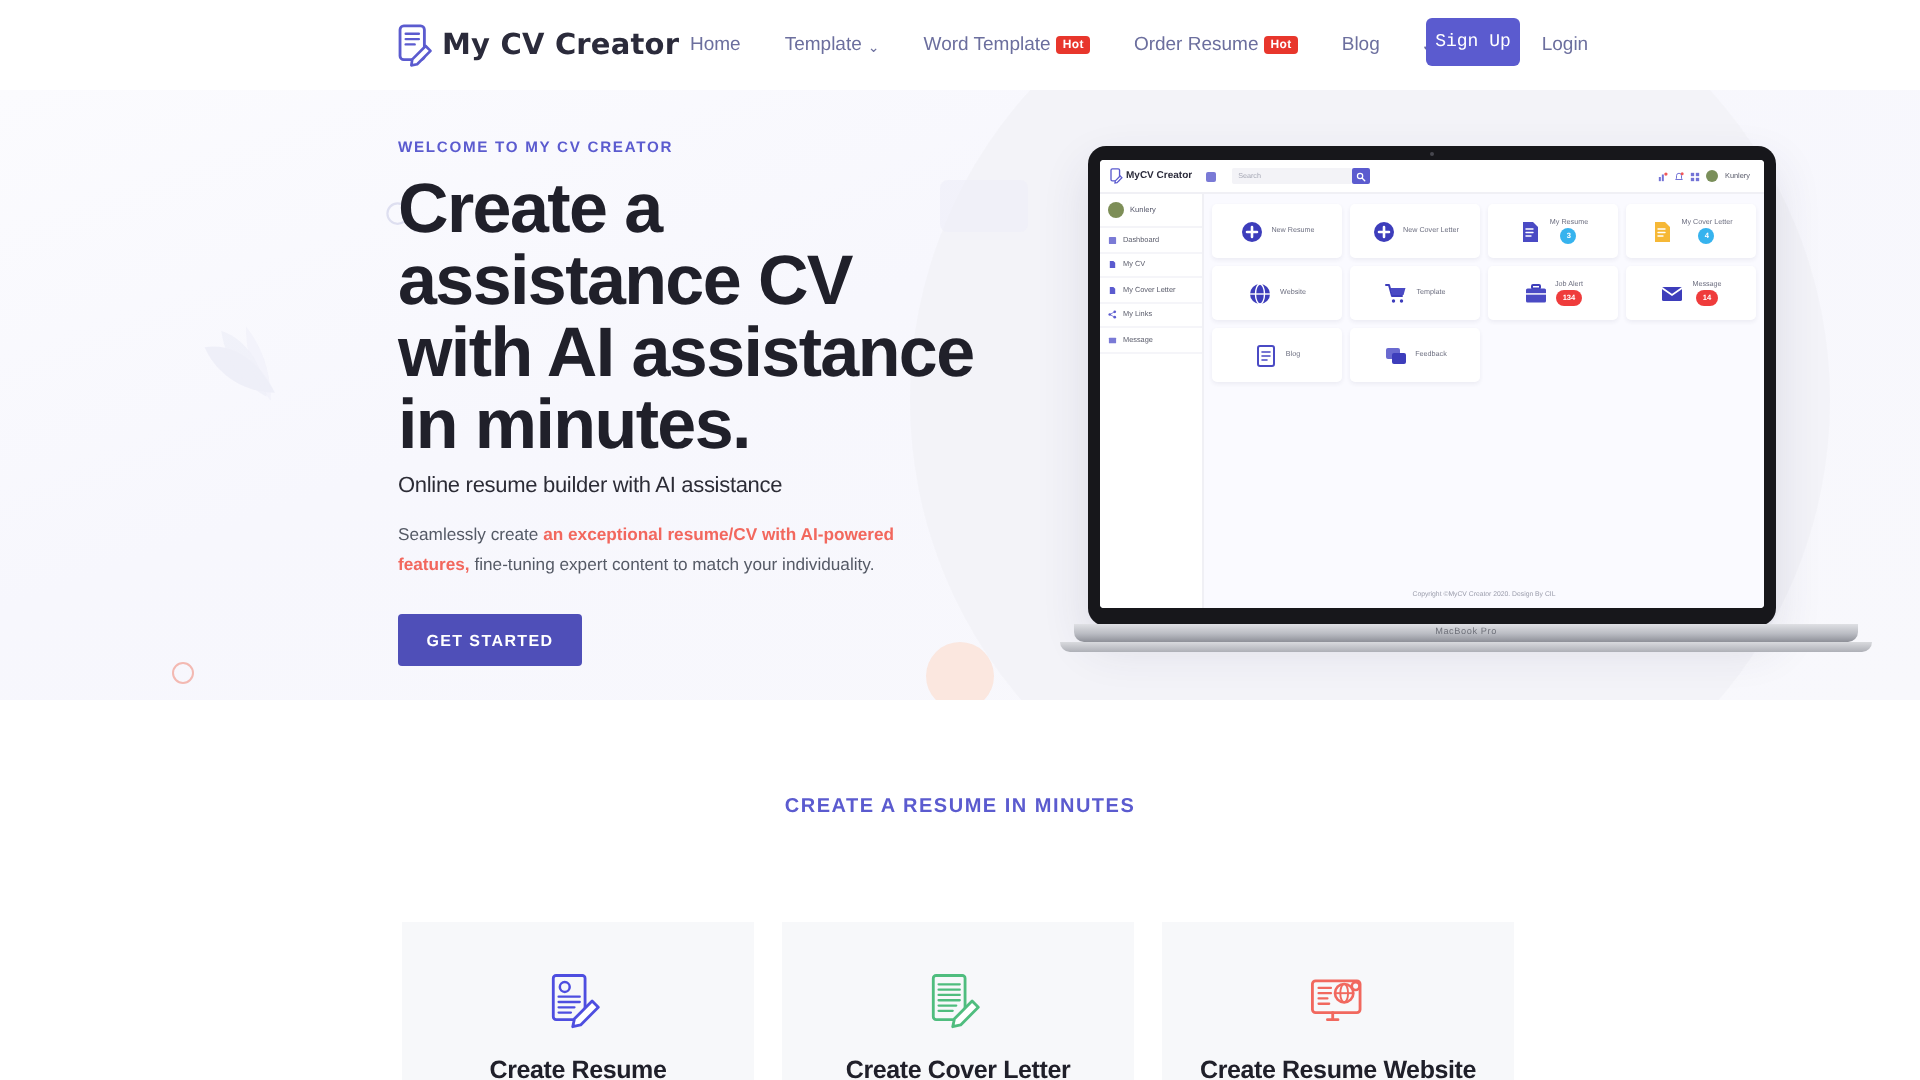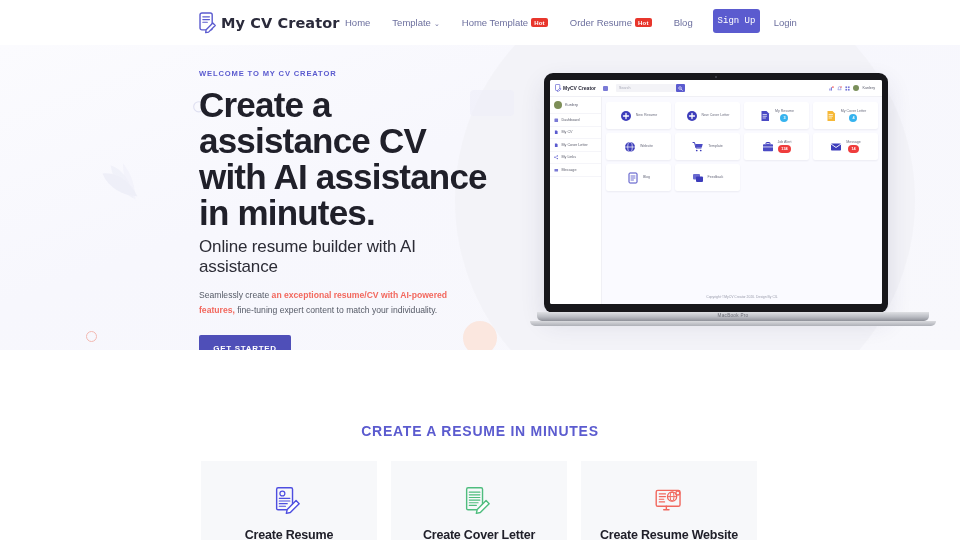--- a/index.html
+++ b/index.html
@@ -70,21 +70,21 @@
   .eyebrow{
     font-size:7.6px; font-weight:bold; color:#5b5bcf;
     letter-spacing:.85px; margin-bottom:9px;
   }
   .headline{
     font-size:35px; line-height:36px; font-weight:bold; color:#20202a;
     letter-spacing:-.8px; width:300px;
     font-family:"Liberation Sans", sans-serif;
   }
   .subhead{
-    font-size:17px; color:#2c2c36; margin-top:6px; letter-spacing:-.15px;
+    font-size:11px; color:#2c2c36; margin-top:6px; letter-spacing:-.15px;
   }
   .lede{
     font-size:8.6px; color:#555a66; line-height:15px; margin-top:11px; width:283px;
   }
   .lede .accent{ color:#f2685e;font-weight:bold; }
   .cta-btn{
     margin-top:17px; width:92px; height:26px; background:#4f4fb8; border:none;
     color:#fff; font-size:8px; font-weight:bold; letter-spacing:.7px;
     border-radius:2px; cursor:pointer; display:flex; align-items:center;
     justify-content:center; font-family:"Liberation Sans", sans-serif;
@@ -181,22 +181,22 @@
   .pill.red{ background:#ef3c3c; border-radius:6px; padding:0 3px; }
   .dash-foot{
     margin-top:auto; text-align:center; font-size:3.4px; color:#9a9cab;
     padding-top:11px;
   }
   .dash-main-inner{ display:flex; flex-direction:column; height:100%; }
 
   
   .features{ position:absolute; top:350px; left:0; width:960px; }
   .feat-eyebrow{
-    text-align:center; font-size:14px; font-weight:bold; color:#5b5bcf;
-    letter-spacing:.75px; margin-top:73px;
+    text-align:center; font-size:10px; font-weight:bold; color:#5b5bcf;
+    letter-spacing:.75px; margin-top:48px;
   }
   .feat-title{
     text-align:center; font-size:17px; font-weight:bold; color:#20202a;
     margin-top:9px; letter-spacing:-.3px;
   }
   .feat-grid{
     position:absolute; top:111px; left:201px; width:558px;
     display:grid; grid-template-columns:repeat(3,176px); gap:14px;
   }
   .feat-card{
@@ -226,21 +226,21 @@
 
   <div class="nav-links">
     <a class="nav-link">
       <span>Home</span>
     </a>
     <a class="nav-link">
       <span>Template</span>
       <span class="caret">⌄</span>
     </a>
     <a class="nav-link">
-      <span>Home Template</span>
+      <span>Word Template</span>
       <span class="hot-badge">Hot</span>
     </a>
     <a class="nav-link">
       <span>Order Resume</span>
       <span class="hot-badge">Hot</span>
     </a>
     <a class="nav-link">
       <span>Blog</span>
     </a>
     <a class="nav-link">

